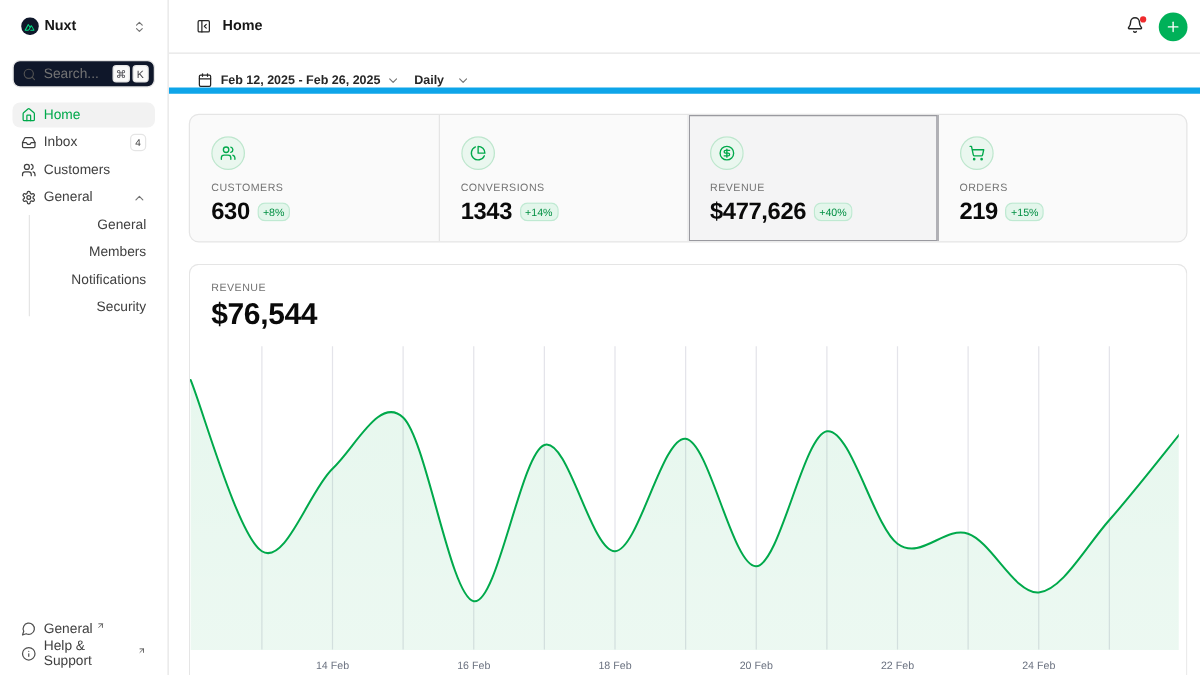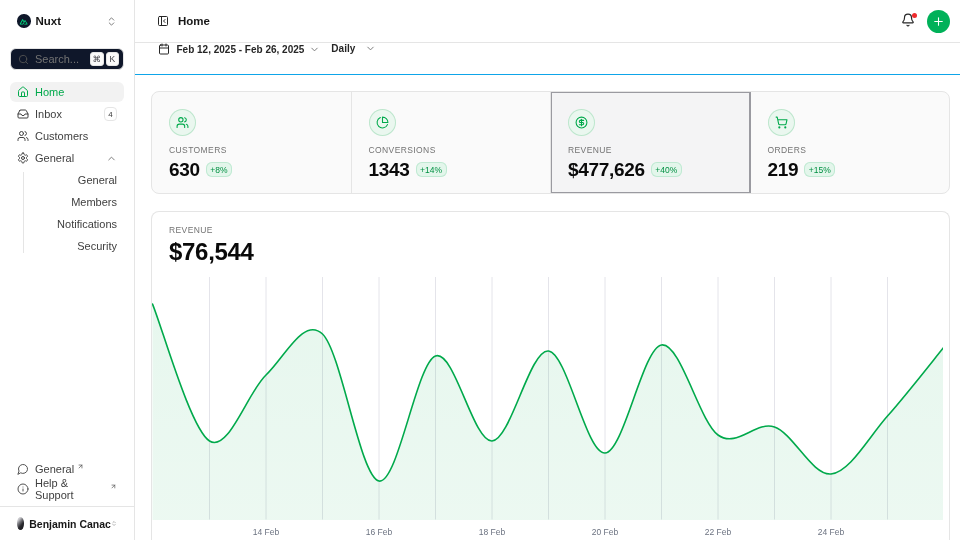--- a/index.html
+++ b/index.html
@@ -43,21 +43,21 @@
 .user-row .name { font-size:10.5px; font-weight:700; color:#171717; margin-left:5px; white-space:nowrap; }
 
 main { flex:1; display:flex; flex-direction:column; background:#fff; min-width:0; }
 .topbar { height:43px; border-bottom:1px solid #e5e5e5; display:flex; align-items:center; padding:0 10px 0 16px; }
 .topbar .title { font-size:11.5px; font-weight:700; margin-left:9.5px; color:#171717; }
 .topbar .right { margin-left:auto; display:flex; align-items:center; }
 .bell { position:relative; margin-right:12px; color:#262626; width:14px; height:15px; margin-top:-2px; }
 .bell .dot { position:absolute; top:0px; right:-2px; width:5px; height:5px; border-radius:50%; background:#ef2b2d; }
 .plusbtn { width:23px; height:23px; border-radius:50%; background:#00b159; color:#fff; display:flex;
   align-items:center; justify-content:center; }
-.filterbar { height:32px; border-bottom:1px solid #0ea5e9; display:flex; align-items:flex-start; padding:0 16px; }
+.filterbar { height:32px; border-bottom:5px solid #0ea5e9; display:flex; align-items:flex-end; padding:0 16px; }
 .fb-item { display:flex; align-items:center; color:#262626; }
 .fb-item .dtxt { font-size:10px; font-weight:700; color:#262626; margin:0 5px 0 7px; }
 .fb-item .chev { color:#737373; }
 .daily { margin-left:11px; }
 .daily .dtxt { margin-left:0; }
 
 .content { padding:16px 10px 0 16px; }
 .stats { display:flex; border:1px solid #e5e5e5; border-radius:8px; background:#fafafa;
   height:103px; overflow:hidden; position:relative; }
 .seg { flex:1; padding:17px 0 0 17px; border-right:1px solid #e5e5e5; position:relative; }
@@ -169,30 +169,20 @@
             <path d="M12 16v-4"></path>
             <path d="M12 8h.01"></path>
           </svg>
       <span class="txt">Help &amp; Support</span>
       <svg class="arrow-ur" width="7" height="7" viewBox="0 0 24 24" fill="none" stroke="currentColor" stroke-width="2.4" stroke-linecap="round" stroke-linejoin="round">
             <path d="M7 7h10v10"></path>
             <path d="M7 17 17 7"></path>
           </svg>
     </div>
   </div>
-  <div class="user-row">
-    <div class="u-in">
-      <span class="avatar"></span>
-      <span class="name">Benjamin Canac</span>
-      <svg class="sel" width="11" height="11" viewBox="0 0 24 24" fill="none" stroke="currentColor" stroke-width="2" stroke-linecap="round" stroke-linejoin="round">
-            <path d="m7 15 5 5 5-5"></path>
-            <path d="m7 9 5-5 5 5"></path>
-          </svg>
-    </div>
-  </div>
 </aside>
 <main>
   <div class="topbar">
     <svg style="margin-left:5.5px" width="12" height="12" viewBox="0 0 24 24" fill="none" stroke="#262626" stroke-width="2" stroke-linecap="round" stroke-linejoin="round">
           <rect x="3" y="3" width="18" height="18" rx="2"></rect>
           <path d="M9 3v18"></path>
           <path d="m16 15-3-3 3-3"></path>
         </svg>
     <span class="title">Home</span>
     <div class="right">

